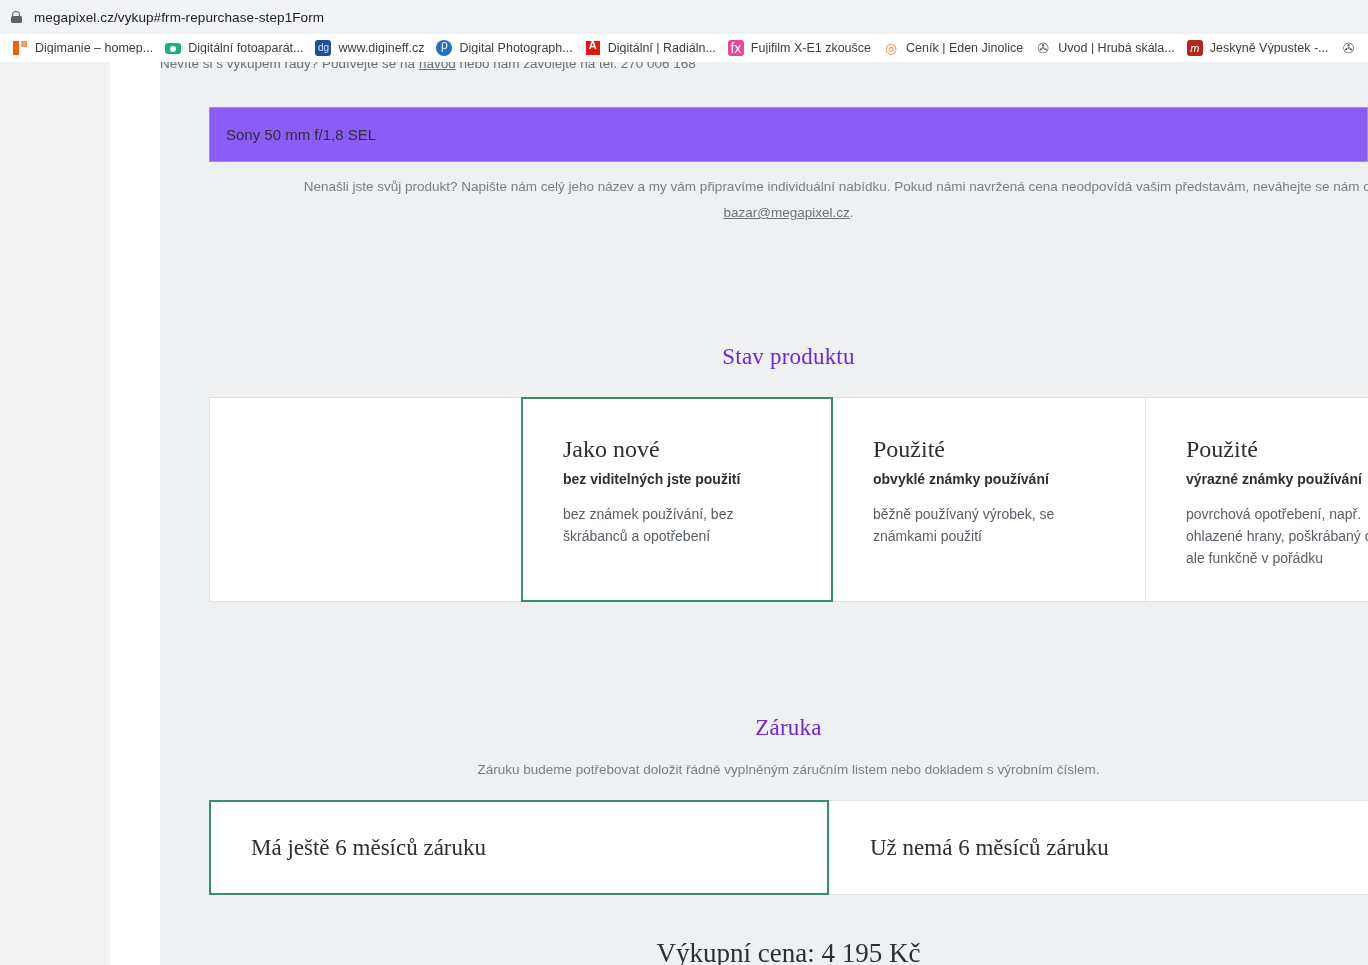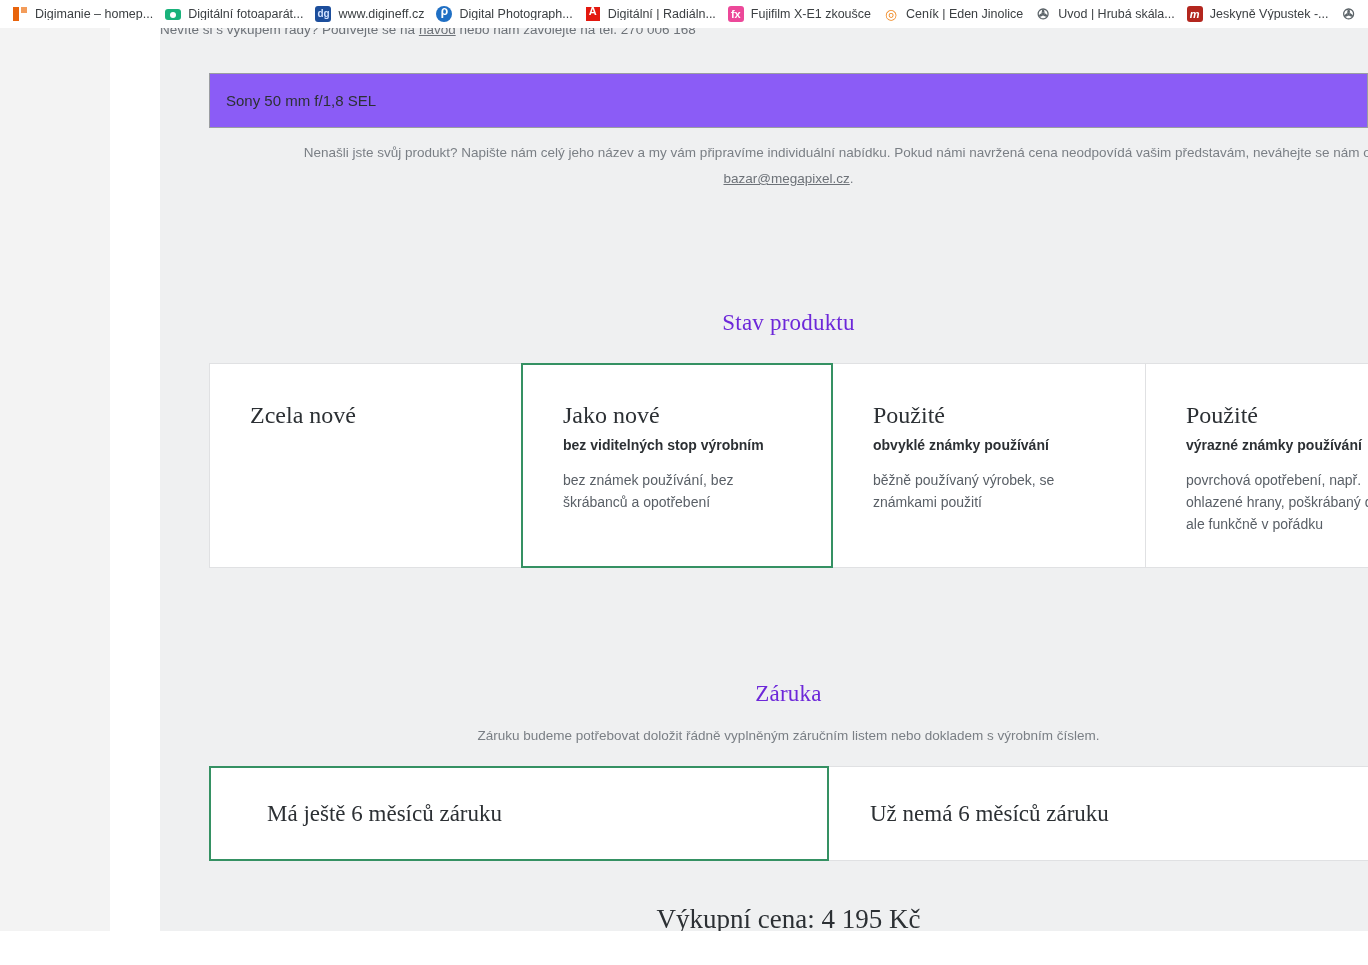--- a/index.html
+++ b/index.html
@@ -48,21 +48,21 @@
     display: flex; align-items: center;
     height: 24px;
     padding: 0 6px;
     flex: 0 0 auto;
     border-radius: 4px;
   }
   .bm-favicon {
     width: 16px; height: 16px; flex: 0 0 16px; margin-right: 7px;
     border-radius: 3px;
     display: flex; align-items: center; justify-content: center;
-    font-size: 11px; font-weight: bold; color: #fff; line-height: 1;
+    font-size: 11px; font-weight: normal; color: #fff; line-height: 1;
     overflow: hidden;
   }
   .bm-label {
     font-size: 12.5px; color: #3c4043; line-height: 1;
     max-width: 125px; overflow: hidden; text-overflow: ellipsis; white-space: nowrap;
   }
   
   .fav-digimanie { background: #ffffff; position: relative; }
   .fav-digimanie::before {
     content:""; position:absolute; left:1px; top:1px; width:6px; height:14px; background:#e8640c;
@@ -91,21 +91,21 @@
   }
   .fav-adobe { background:#ffffff; position:relative; }
   .fav-adobe::before{
     content:""; position:absolute; left:1px; top:1px; width:14px; height:14px;
     background:#e3180f;
   }
   .fav-adobe::after{
     content:"A"; position:absolute; left:0; top:0px; width:16px; text-align:center;
     color:#ffffff; font-size:11px; font-weight:bold;
   }
-  .fav-fuji { background:#ec4899; color:#fff; font-size:11px; }
+  .fav-fuji { background:#ec4899; color:#fff; font-size:14px; }
   .fav-cenik { background:#ffffff; color:#f08a24; font-size:14px; font-weight:normal; }
   .fav-globe1, .fav-globe2 { background:#ffffff; color:#5b6368; font-size:14px; }
   .fav-jeskyne { background:#b3261e; color:#ffffff; font-size:11px; font-style:italic; }
 
   
   #viewport {
     position: relative;
     width: 1368px;
     height: 903px;
     background: #f3f3f3;
@@ -219,41 +219,48 @@
     border: 1px solid #e0e1e3;
     border-right: none;
     display: flex; align-items: center;
     padding-left: 41px;
     flex: 0 0 620px;
     position: relative;
   }
   .warr-card.selected {
     border: 2px solid #359163;
     z-index: 3;
-    padding-left: 56px;
+    padding-left: 40px;
   }
   .warr-card.selected + .warr-card { border-left: none; }
   .warr-label {
     font-family: "Liberation Serif", serif;
     font-size: 23px; color: #2c3034;
   }
 
   
   #price-line {
     position: absolute; left: 49px; top: 876px; width: 1159px;
     text-align: center;
     font-family: "Liberation Serif", serif;
     font-size: 27px; color: #2c3034;
   }
 </style>
 </head>
 <body>
 
 <div id="browser-chrome">
 
+  <div id="omnibox-row">
+    <span id="lock-icon">
+      <span class="shackle"></span>
+        <span class="body"></span>
+    </span>
+    <span id="url-text">megapixel.cz/vykup#frm-repurchase-step1Form</span>
+  </div>
 
   <div id="bookmarks-row">
     <div class="bookmark-item">
       <span class="bm-favicon fav-digimanie"></span>
       <span class="bm-label">Digimanie – homep...</span>
     </div>
     <div class="bookmark-item">
       <span class="bm-favicon fav-camera"></span>
       <span class="bm-label">Digitální fotoaparát...</span>
     </div>
@@ -309,26 +316,25 @@
 
     <div id="not-found-note">
       <span>Nenašli jste svůj produkt? Napište nám celý jeho název a my vám připravíme individuální nabídku. Pokud námi navržená cena neodpovídá vašim představám, neváhejte se nám ozvat na</span>
       <span class="mailrow"><a href="#">bazar@megapixel.cz</a><span>.</span></span>
     </div>
 
     <div class="section-title" id="stav-title">Stav produktu</div>
 
     <div id="condition-row">
       <div class="cond-card no-sub">
-        <div class="cond-title">Zcela nové</div>
         <div class="cond-sub"></div>
       </div>
       <div class="cond-card selected">
         <div class="cond-title">Jako nové</div>
-        <div class="cond-sub">bez viditelných stop výrobním</div>
+        <div class="cond-sub">bez viditelných jste použití</div>
         <div class="cond-desc">bez známek používání, bez škrábanců a opotřebení</div>
       </div>
       <div class="cond-card">
         <div class="cond-title">Použité</div>
         <div class="cond-sub">obvyklé známky používání</div>
         <div class="cond-desc">běžně používaný výrobek, se známkami použití</div>
       </div>
       <div class="cond-card">
         <div class="cond-title">Použité</div>
         <div class="cond-sub">výrazné známky používání</div>

